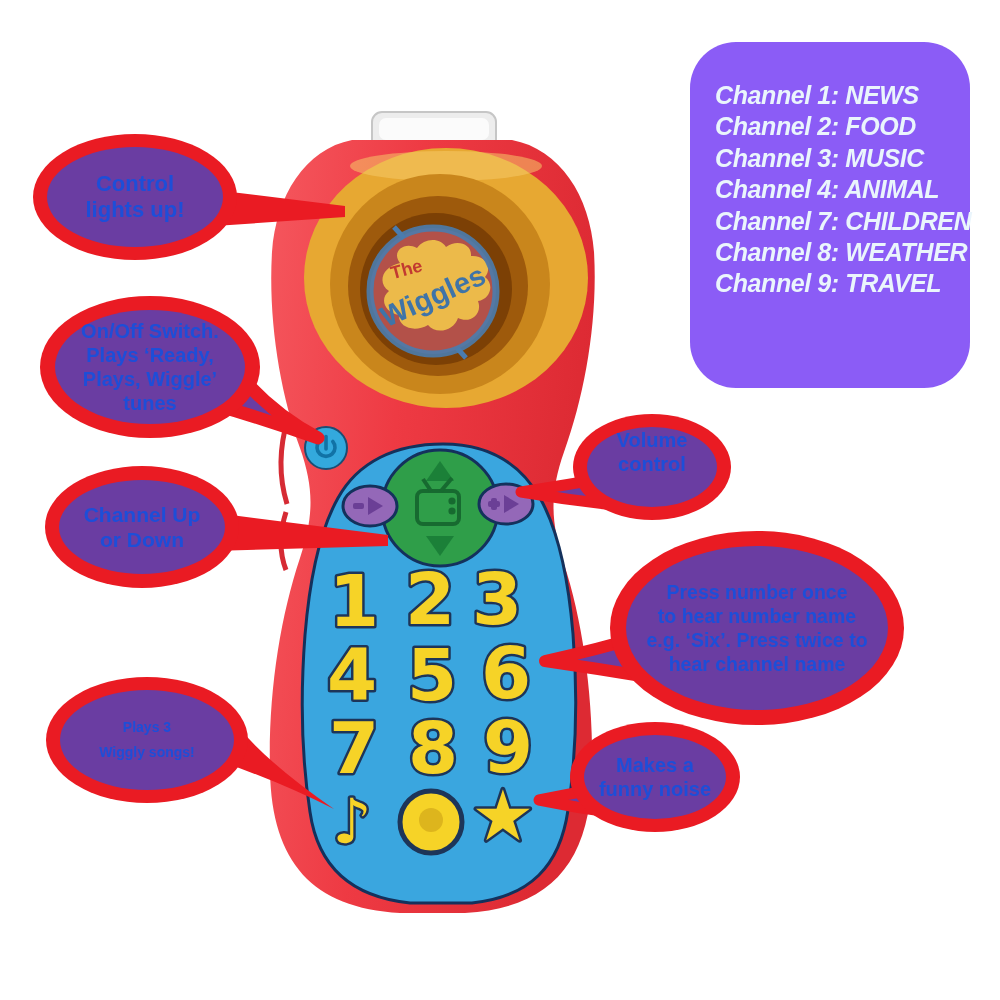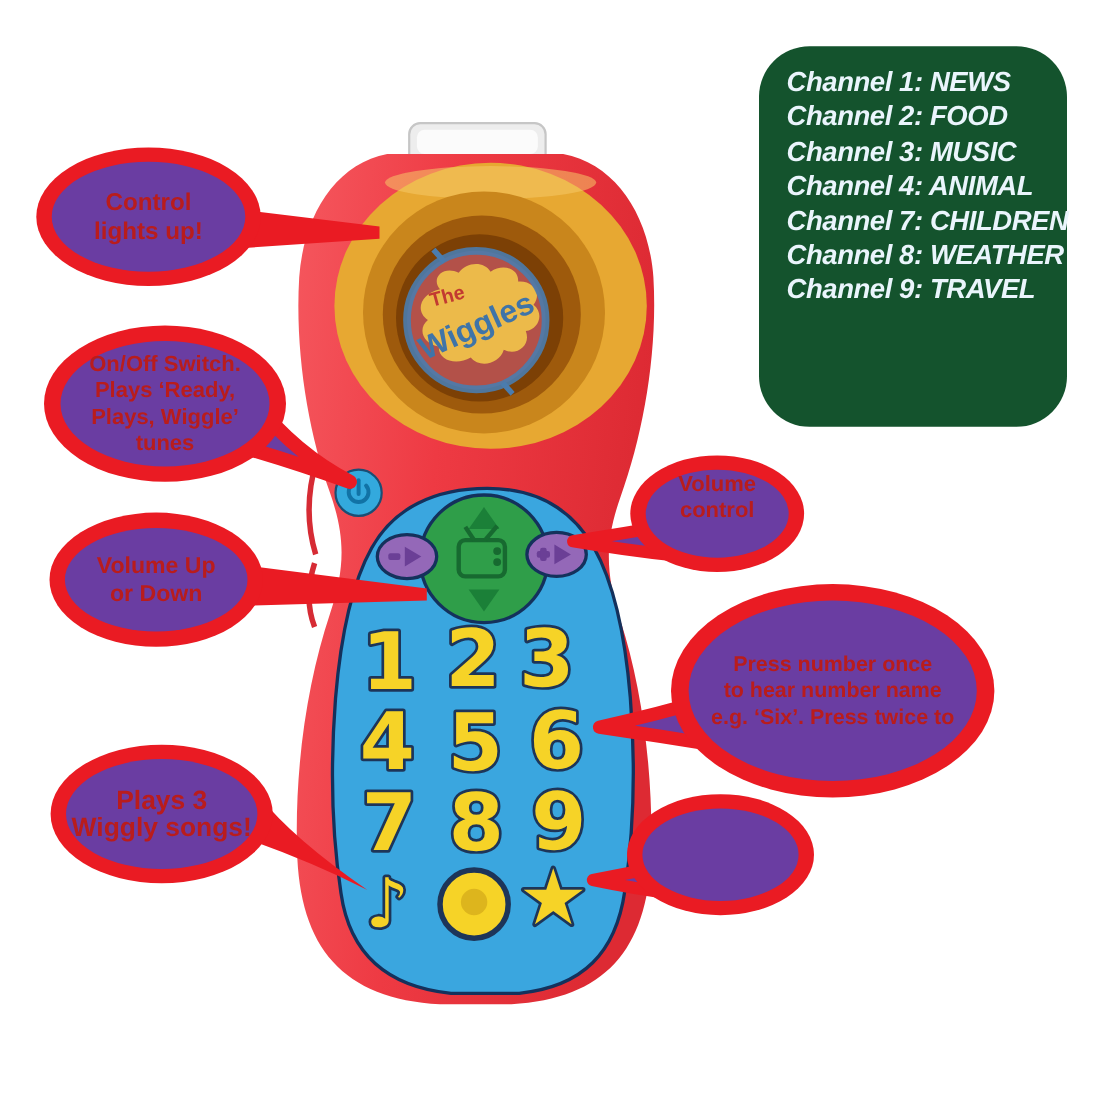--- a/index.html
+++ b/index.html
@@ -6,40 +6,40 @@
   #canvas{
     position:relative;width:1000px;height:1000px;overflow:hidden;
     background:#ffffff;font-family:"Liberation Sans",sans-serif;
   }
   #canvas svg{position:absolute;left:0;top:0;}
   .layer-toy{z-index:1;}
   .layer-callouts{z-index:2;}
   
   .channel-panel{
     position:absolute;left:690px;top:42px;width:280px;height:346px;
-    background:#14532d;border-radius:46px;z-index:3;
-    box-sizing:border-box;padding:18px 0 0 25px;
+    background:#8b5cf6;border-radius:46px;z-index:3;
+    box-sizing:border-box;padding:38px 0 0 25px;
   }
   .channel-line{
     color:#eaf5fc;font-size:25px;font-weight:700;font-style:italic;
     line-height:31.4px;letter-spacing:-0.4px;white-space:nowrap;
   }
   
   .bubble-text{
     position:absolute;z-index:4;display:flex;flex-direction:column;
     align-items:center;justify-content:center;text-align:center;
-    color:#b91c1c;font-weight:700;pointer-events:none;
+    color:#1d4ed8;font-weight:700;pointer-events:none;
   }
   .bubble-text div{white-space:nowrap;}
   .bt-control  {left:35px;  top:150px; width:200px; height:94px;  font-size:22px; line-height:26px;}
   .bt-onoff    {left:40px;  top:298px; width:220px; height:138px; font-size:20px; line-height:24px;}
   .bt-chan     {left:45px;  top:480px; width:194px; height:94px;  font-size:21px; line-height:25px;}
   .bt-vol      {left:587px; top:410px; width:130px; height:84px;  font-size:20px; line-height:24px;}
   .bt-press    {left:612px; top:536px; width:290px; height:184px; font-size:19.5px; line-height:24px;}
-  .bt-songs    {left:47px;  top:692px; width:200px; height:96px;  font-size:24px; line-height:25px;}
+  .bt-songs    {left:47px;  top:692px; width:200px; height:96px;  font-size:14px; line-height:25px;}
   .bt-funny    {left:571px; top:727px; width:168px; height:100px; font-size:20px; line-height:24px;}
   .keypad-num{
     font-family:"DejaVu Sans",sans-serif;font-weight:700;
     paint-order:stroke;stroke:#1d3559;stroke-linejoin:round;
     fill:#f6d327;
   }
 </style>
 </head>
 <body>
 
@@ -222,40 +222,45 @@
   </div>
 
   <div class="bubble-text bt-onoff">
     <div>On/Off Switch.</div>
     <div>Plays ‘Ready,</div>
     <div>Plays, Wiggle’</div>
     <div>tunes</div>
   </div>
 
   <div class="bubble-text bt-chan">
-    <div>Volume Up</div>
+    <div>Channel Up</div>
     <div>or Down</div>
   </div>
 
   <div class="bubble-text bt-vol">
     <div>Volume</div>
     <div>control</div>
   </div>
 
   <div class="bubble-text bt-press">
     <div>Press number once</div>
     <div>to hear number name</div>
     <div>e.g. ‘Six’. Press twice to</div>
+    <div>hear channel name</div>
   </div>
 
   <div class="bubble-text bt-songs">
     <div>Plays 3</div>
     <div>Wiggly songs!</div>
   </div>
 
+  <div class="bubble-text bt-funny">
+    <div>Makes a</div>
+    <div>funny noise</div>
+  </div>
 
   <div class="channel-panel">
     <div class="channel-line">Channel 1: NEWS</div>
     <div class="channel-line">Channel 2: FOOD</div>
     <div class="channel-line">Channel 3: MUSIC</div>
     <div class="channel-line">Channel 4: ANIMAL</div>
     <div class="channel-line">Channel 7: CHILDREN</div>
     <div class="channel-line">Channel 8: WEATHER</div>
     <div class="channel-line">Channel 9: TRAVEL</div>
   </div>

